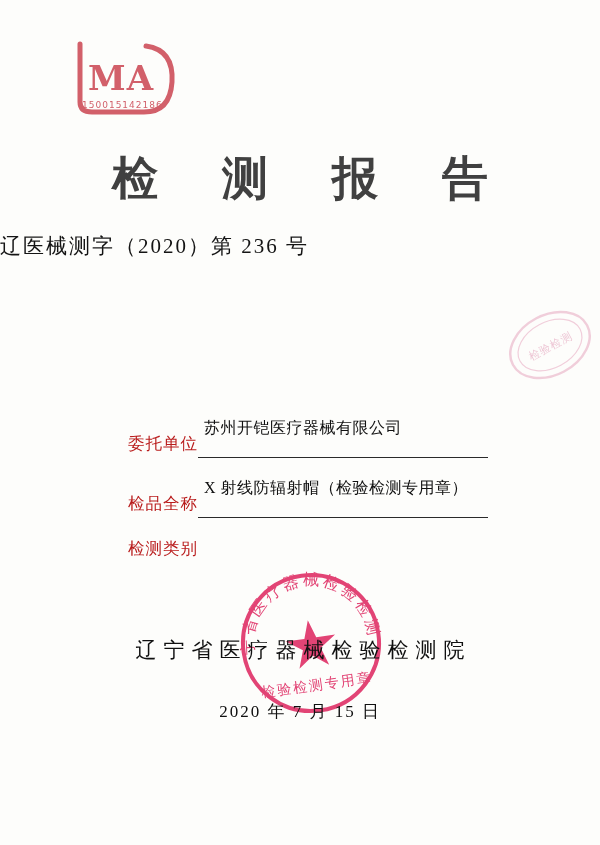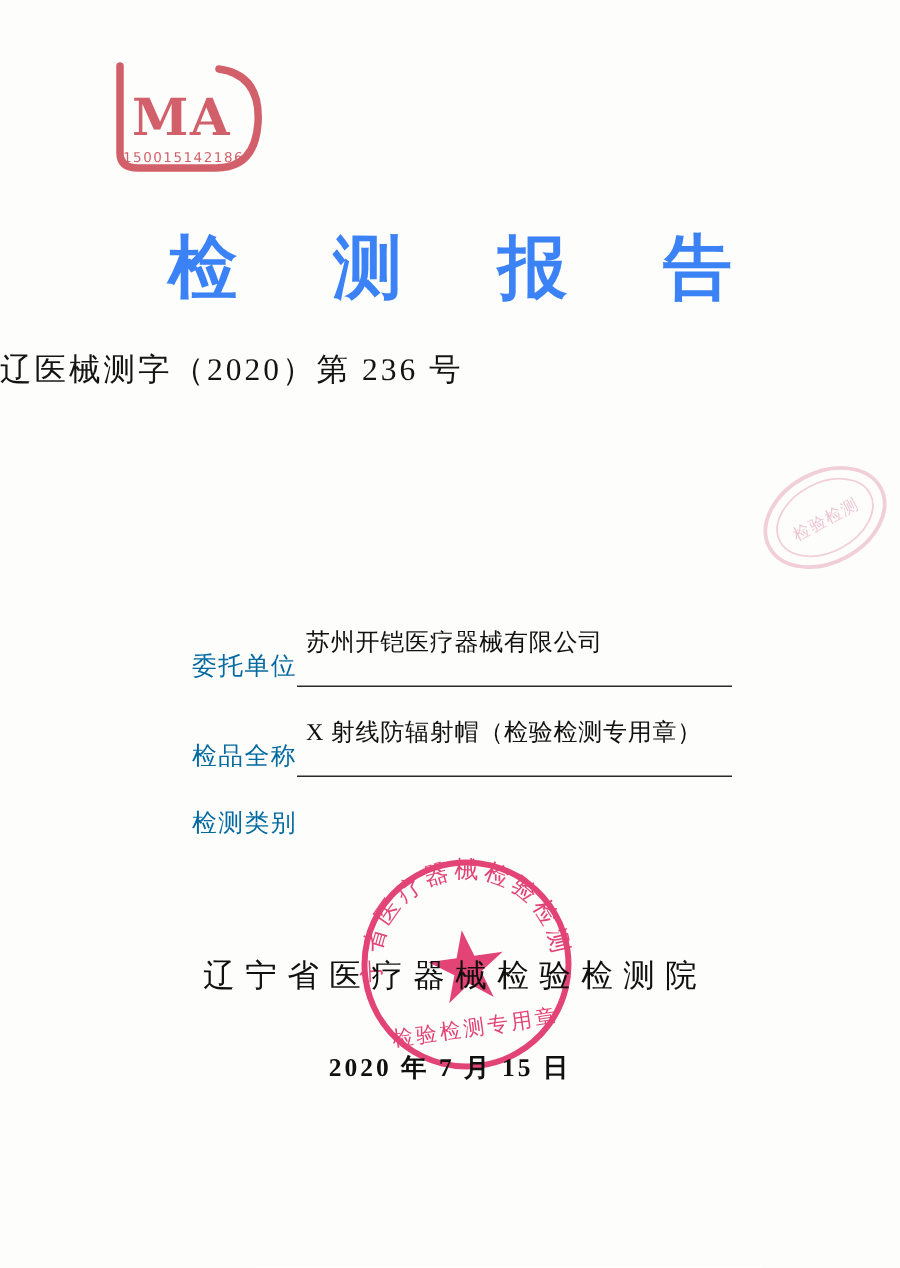--- a/index.html
+++ b/index.html
@@ -37,21 +37,21 @@
   .title {
     position: absolute;
     left: 0;
     right: 0;
     top: 148px;
     text-align: center;
     font-size: 46px;
     letter-spacing: 24px;
     text-indent: 24px;
     font-weight: 700;
-    color: #3b82f6;
+    color: #404040;
     font-family: "DejaVu Serif", "Liberation Serif", serif;
   }
 
   
   .report-no {
     position: absolute;
     left: 0;
     right: 0;
     top: 232px;
     text-align: left;
@@ -81,21 +81,21 @@
   .field-row {
     display: flex;
     align-items: flex-end;
     margin-bottom: 20px;
   }
   .field-label {
     font-size: 16.5px;
     letter-spacing: 1px;
     white-space: nowrap;
     padding-bottom: 3px;
-    color: #0369a1;
+    color: #b91c1c;
   }
   .field-value {
     flex: 1;
     font-size: 16px;
     letter-spacing: .5px;
     border-bottom: 1.3px solid #2a2a2a;
     padding: 0 4px 18px 6px;
     white-space: nowrap;
     color: #111;
   }
@@ -126,21 +126,21 @@
 
   
   .issue-date {
     position: absolute;
     left: 0;
     right: 0;
     top: 700px;
     text-align: center;
     font-size: 17px;
     letter-spacing: 2px;
-    font-weight: 700;
+    font-weight: 400;
     color: #101010;
   }
 </style>
 </head>
 <body>
 
 <div class="page">
 
   <div class="ma-stamp">
     <svg viewBox="0 0 108 82" aria-hidden="true">

